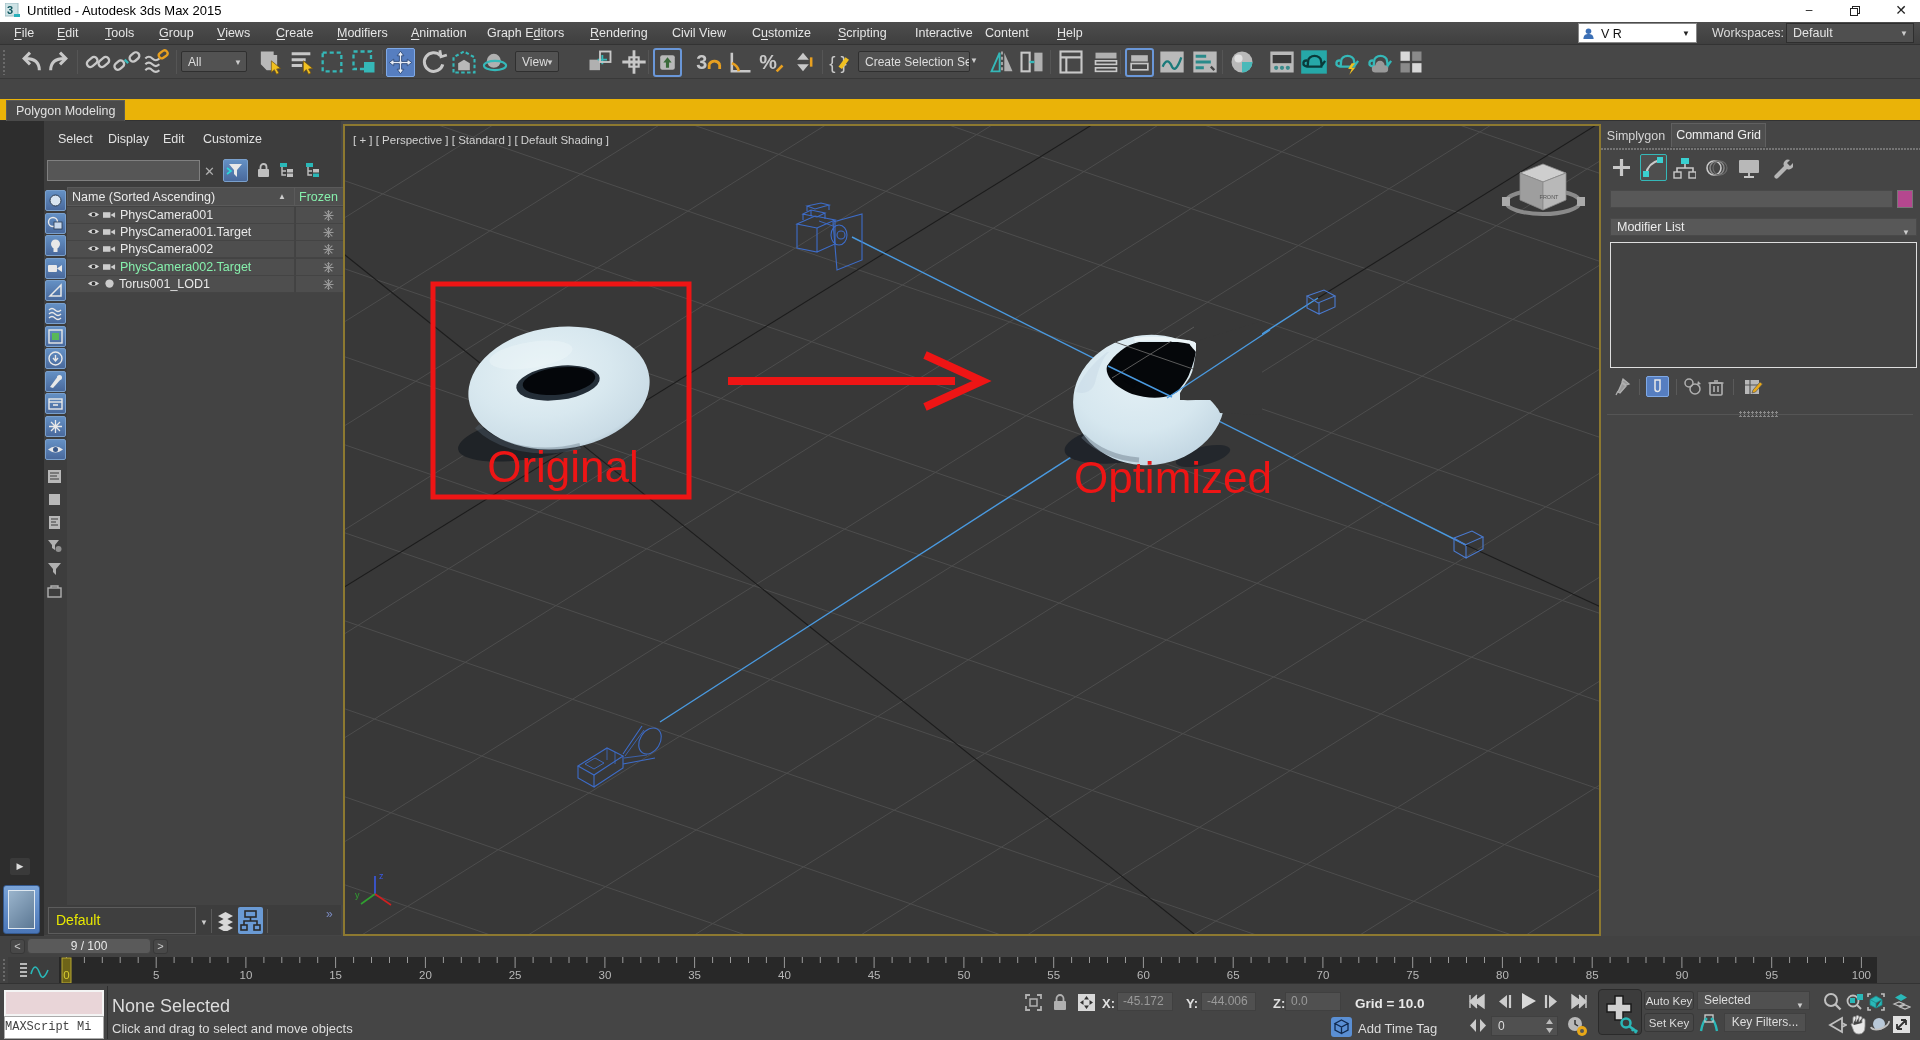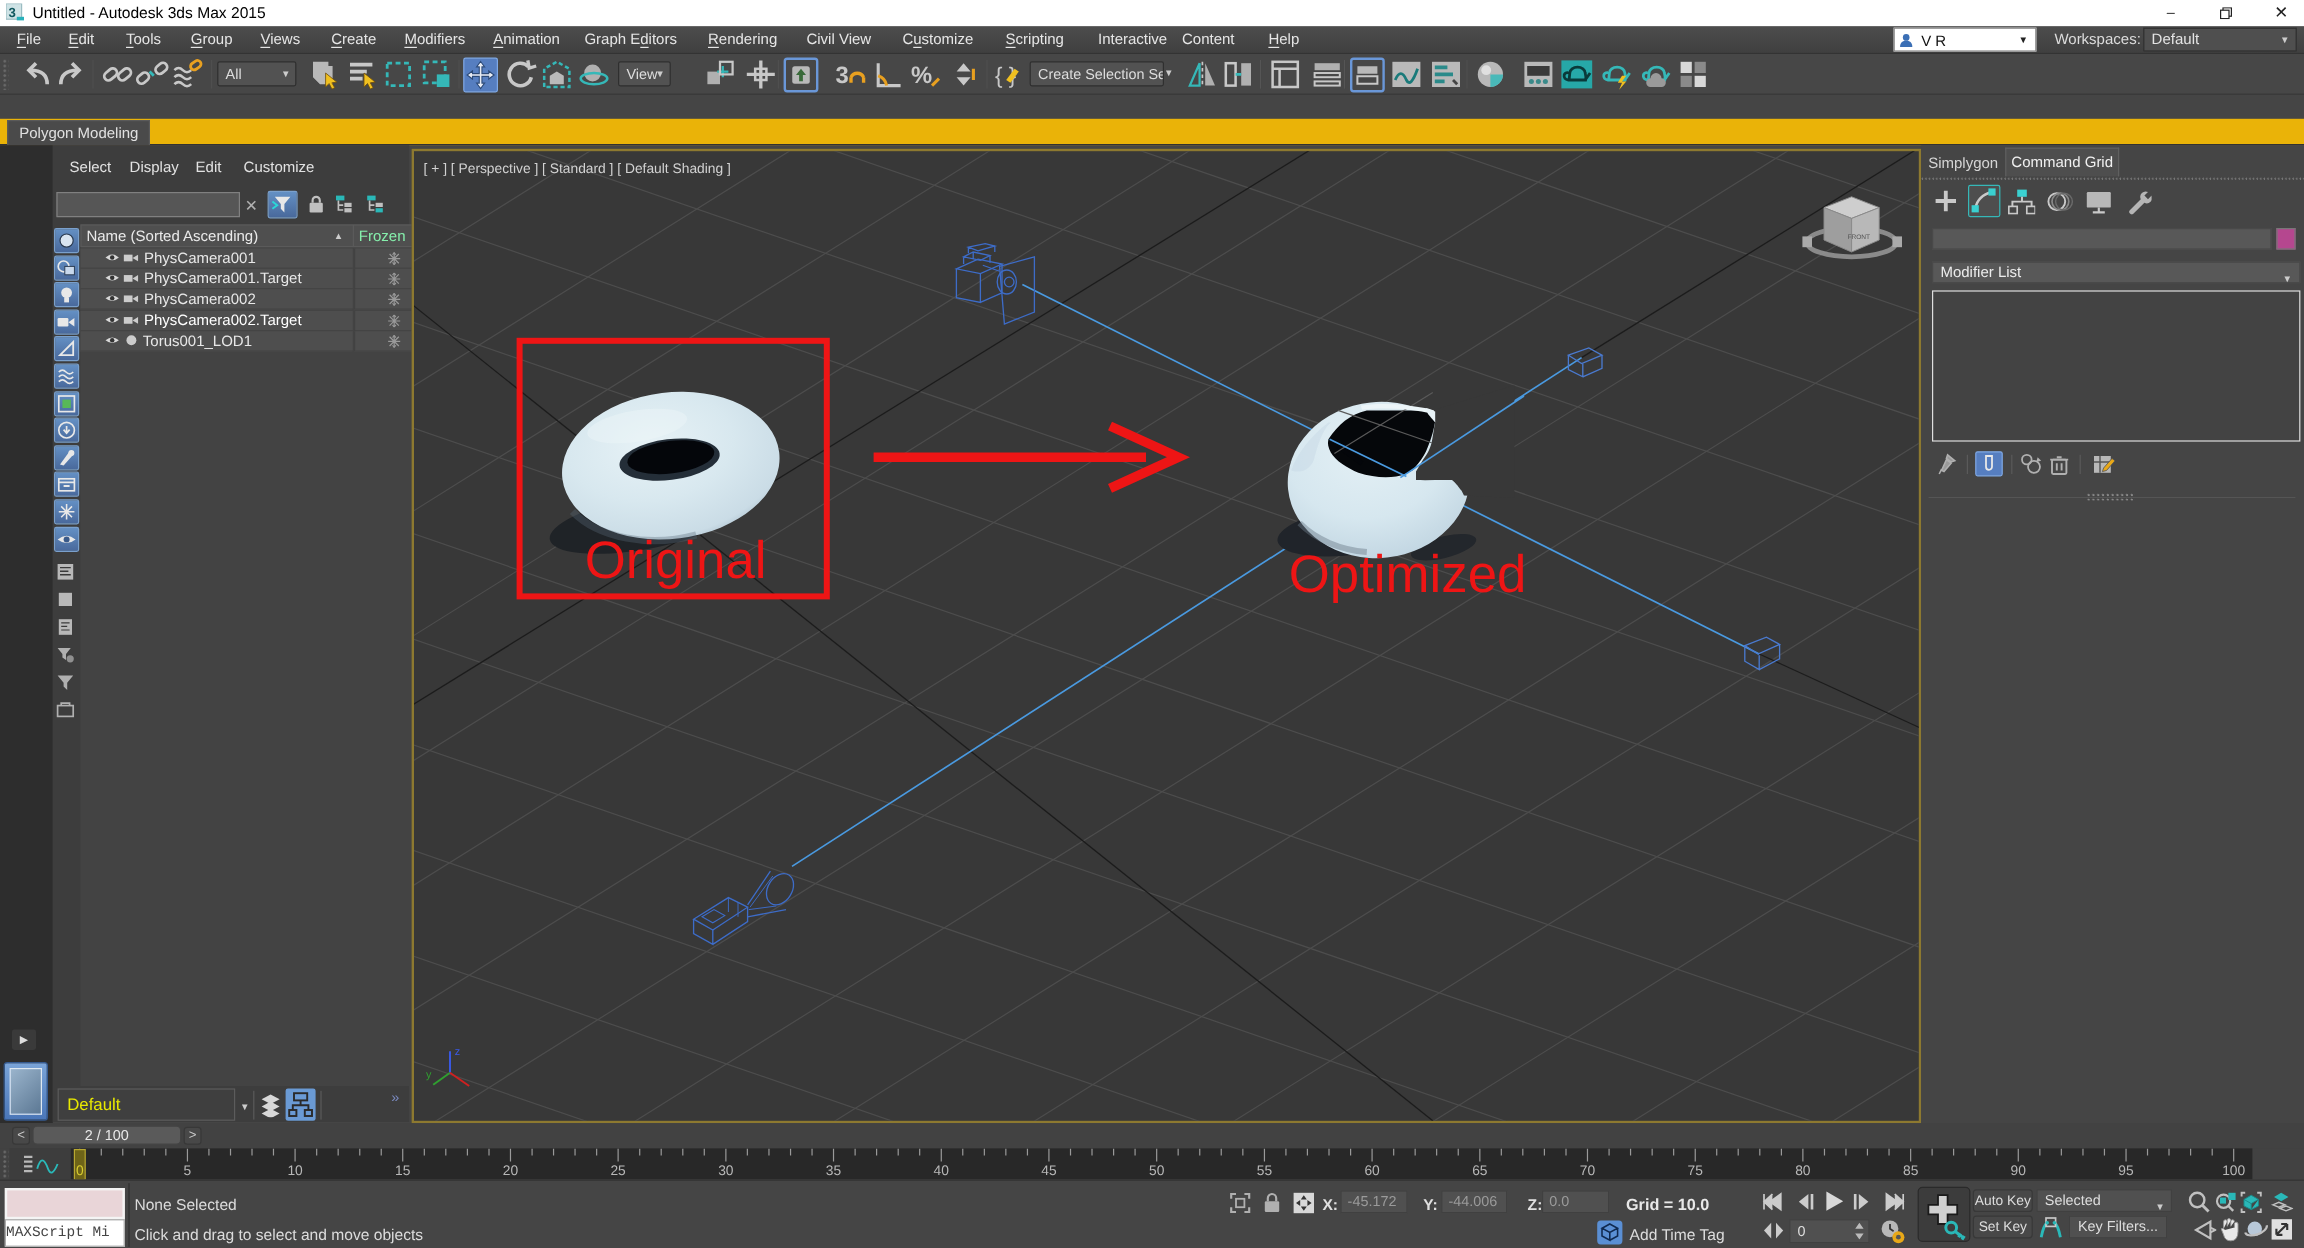--- a/index.html
+++ b/index.html
@@ -361,21 +361,21 @@
             <path d="M6 0.5 l-1.5 2 M6 0.5 l1.5 2 M6 11.5 l-1.5 -2 M6 11.5 l1.5 -2" stroke="#999" stroke-width="1"></path>
           </svg>
         </div>
       </div>
       <div style="position:absolute;left:23px;top:137.6px;width:227px;height:17px;background:#4e4e4e;border-bottom:1px solid #444;padding-left:20px;line-height:16px;white-space:nowrap;"><svg width="13" height="11" viewBox="0 0 14 11" style="display:inline-block;vertical-align:-1px;">
           <path d="M1 5.5 Q7 0.5 13 5.5 Q7 10.5 1 5.5 Z" fill="#d8d8d8"></path>
           <circle cx="7" cy="5.5" r="2" fill="#333"></circle>
         </svg><svg width="13" height="10" viewBox="0 0 14 10" style="display:inline-block;vertical-align:-1px;margin-left:3px;">
           <rect x="0" y="2" width="8" height="6" fill="#ccc"></rect>
           <path d="M8 5 L13 2 V8 Z" fill="#ccc"></path>
-        </svg><span style="margin-left:4px;color:#ffffff;text-align:center;">PhysCamera002.Target</span></div>
+        </svg><span style="margin-left:4px;color:#86efac;text-align:center;">PhysCamera002.Target</span></div>
 <div style="position:absolute;left:251px;top:137.6px;width:66px;height:17px;background:#4e4e4e;border-bottom:1px solid #444;border-left:1px solid #424242;">
         <div style="position:absolute;left:27px;top:3px;">
           <svg width="11" height="11" viewBox="0 0 12 12">
             <path d="M6 0.5 V11.5 M0.5 6 H11.5 M1.8 1.8 L10.2 10.2 M10.2 1.8 L1.8 10.2" stroke="#999" stroke-width="1.1"></path>
             <path d="M6 0.5 l-1.5 2 M6 0.5 l1.5 2 M6 11.5 l-1.5 -2 M6 11.5 l1.5 -2" stroke="#999" stroke-width="1"></path>
           </svg>
         </div>
       </div>
       <div style="position:absolute;left:23px;top:154.8px;width:227px;height:17px;background:#4e4e4e;border-bottom:1px solid #444;padding-left:20px;line-height:16px;white-space:nowrap;"><svg width="13" height="11" viewBox="0 0 14 11" style="display:inline-block;vertical-align:-1px;">
           <path d="M1 5.5 Q7 0.5 13 5.5 Q7 10.5 1 5.5 Z" fill="#d8d8d8"></path>
@@ -743,21 +743,21 @@
           <rect x="2" y="3" width="14" height="14" fill="#b8b8b8"></rect>
           <path d="M2 8 h14 M7 3 v14" stroke="#555" stroke-width="1.2"></path>
           <path d="M10 13 l7 -8 l2.5 2 l-7 8 l-3.5 1 Z" fill="#e8a818" stroke="#555" stroke-width="0.7"></path>
         </svg>
       </div>
  <div style="position:absolute;left:6px;top:293px;width:306px;height:1px;background:#3a3a3a;border-bottom:1px solid #555;"></div>
  <div style="position:absolute;left:138px;top:290px;width:40px;height:6px;background-image:radial-gradient(circle at 1.5px 1.5px,#888 1px,transparent 1.2px);background-size:4px 4px;"></div>
 </div>
 <div class="abs" id="band1">
  <div class="btn" style="position:absolute;left:10px;top:3px;width:15px;height:15px;line-height:13px;border-radius:3px;font-size:11px;color:#ccc;">&lt;</div>
- <div style="position:absolute;left:27px;top:2px;width:124px;height:16px;background:#5a5a5a;border-radius:4px;border:1px solid #444;color:#e8e8e8;font-size:12px;text-align:center;line-height:15px;">2 / 100</div>
+ <div style="position:absolute;left:27px;top:2px;width:124px;height:16px;background:#5a5a5a;border-radius:4px;border:1px solid #444;color:#e8e8e8;font-size:12px;text-align:center;line-height:15px;">9 / 100</div>
  <div class="btn" style="position:absolute;left:153px;top:3px;width:15px;height:15px;line-height:13px;border-radius:3px;font-size:11px;color:#ccc;">&gt;</div>
 </div>
 <div class="abs" id="band2">
  <div class="grip" style="left:2px;top:1px;height:24px;"></div>
  <div style="position:absolute;left:8px;top:0;width:51px;height:26px;background:#3d3d3d;"></div>
  <svg style="position:absolute;left:18px;top:5px;" width="32" height="17" viewBox="0 0 32 17">
         <path d="M2 2 h7 M2 6 h7 M2 10 h7 M2 14 h7" stroke="#b8b8b8" stroke-width="1.8"></path>
         <path d="M13 12 q4 -14 9 0 q3 8 8 -4" fill="none" stroke="#2ab8b8" stroke-width="1.6"></path>
       </svg>
 </div>
@@ -886,21 +886,21 @@
         <text x="1771.7" y="22" font-size="11.5" fill="#b8b8b8" text-anchor="middle" font-family="Liberation Sans">95</text>
         <text x="1861.4" y="22" font-size="11.5" fill="#b8b8b8" text-anchor="middle" font-family="Liberation Sans">100</text>
 <rect x="62" y="1" width="9" height="25" fill="#6e6418" stroke="#b8a830" stroke-width="1"></rect>
 <text x="66.5" y="22" font-size="11.5" fill="#d8cc30" text-anchor="middle" font-family="Liberation Sans">0</text>
 </svg>
     </div>
 <div class="abs" id="statusbar">
  <div style="position:absolute;left:4px;top:6px;width:100px;height:26px;background:#e9d5d8;border:2px solid #f4f4f4;"></div>
  <div style="position:absolute;left:4px;top:32px;width:100px;height:23px;background:#fff;border:1px solid #aaa;color:#444;font-size:12px;line-height:21px;white-space:nowrap;overflow:hidden;" class="mono">MAXScript Mi</div>
  <div style="position:absolute;left:107px;top:2px;width:1px;height:53px;background:#2f2f2f;"></div>
- <div style="position:absolute;left:112px;top:12px;color:#dcdcdc;font-size:13px;">None Selected</div>
+ <div style="position:absolute;left:112px;top:12px;color:#dcdcdc;font-size:18px;">None Selected</div>
  <div style="position:absolute;left:112px;top:37px;color:#dcdcdc;font-size:13px;">Click and drag to select and move objects</div>
  <div style="position:absolute;left:1024px;top:9px;">
         <svg width="19" height="19" viewBox="0 0 19 19">
           <path d="M2 6 V2 h4 M13 2 h4 v4 M17 13 v4 h-4 M6 17 H2 v-4" fill="none" stroke="#b0b0b0" stroke-width="1.8"></path>
           <rect x="6" y="6" width="7" height="7" fill="none" stroke="#b0b0b0" stroke-width="1.5"></rect>
         </svg>
       </div>
  <div style="position:absolute;left:1053px;top:9px;">
         <svg width="14" height="18" viewBox="0 0 14 18">
           <rect x="1" y="8" width="12" height="9" rx="1" fill="#b0b0b0"></rect>

